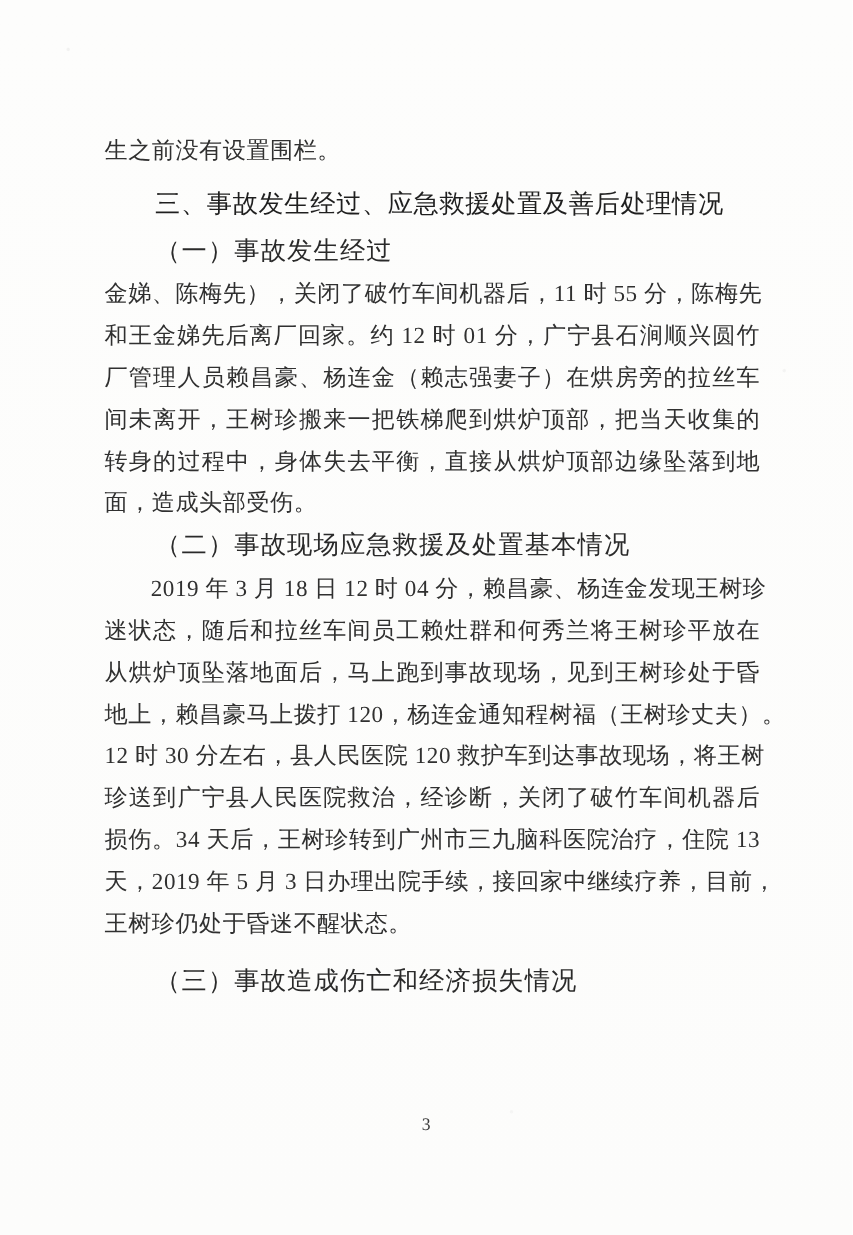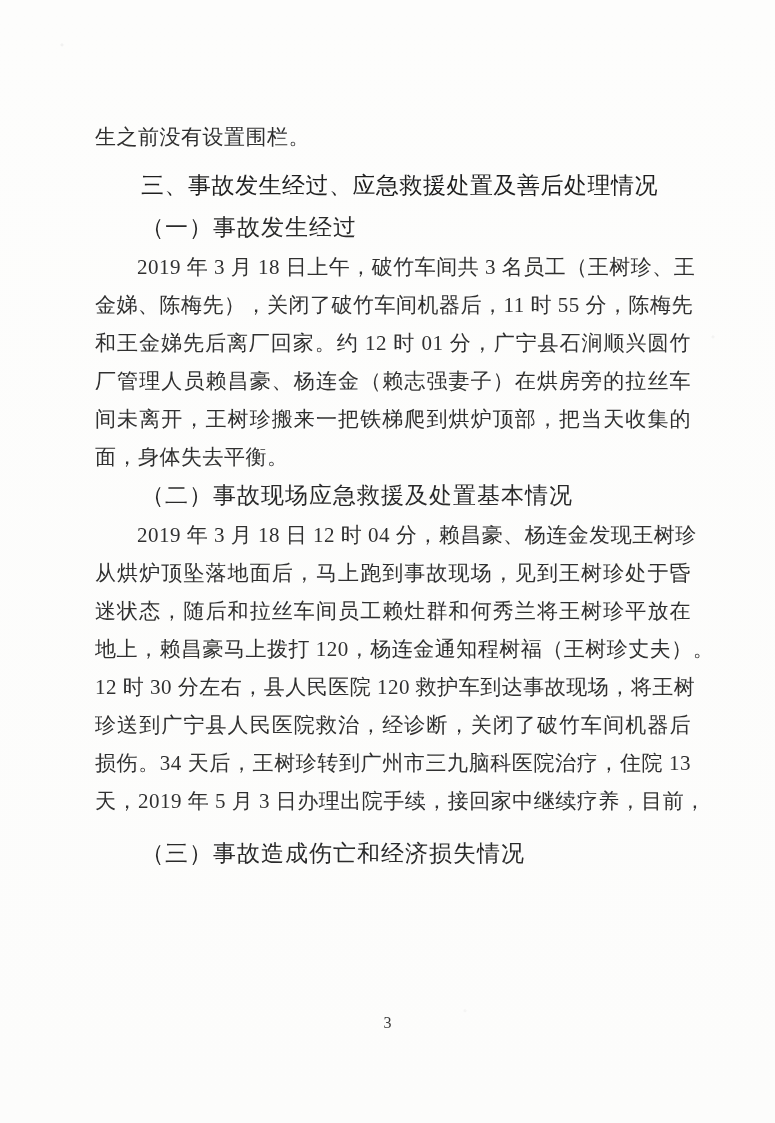--- a/index.html
+++ b/index.html
@@ -83,37 +83,38 @@
 <div class="scan-page">
   <div class="text-block">
 
     <div class="body-line short">生之前没有设置围栏。</div>
 
     <div class="gap-sm"></div>
     <div class="section-heading">三、事故发生经过、应急救援处置及善后处理情况</div>
 
     <div class="sub-heading">（一）事故发生经过</div>
 
-    <div class="body-line indent">2019 年 3 月 18 日上午，破竹车间共 3 名员工（王树珍、王</div>
     <div class="body-line">金娣、陈梅先），关闭了破竹车间机器后，11 时 55 分，陈梅先</div>
     <div class="body-line">和王金娣先后离厂回家。约 12 时 01 分，广宁县石涧顺兴圆竹</div>
     <div class="body-line">厂管理人员赖昌豪、杨连金（赖志强妻子）在烘房旁的拉丝车</div>
     <div class="body-line">间未离开，王树珍搬来一把铁梯爬到烘炉顶部，把当天收集的</div>
-    <div class="body-line short">面，身体失去平衡。</div>
+    <div class="body-line">转身的过程中，身体失去平衡，直接从烘炉顶部边缘坠落到地</div>
+    <div class="body-line short">面，造成头部受伤。</div>
 
     <div class="sub-heading">（二）事故现场应急救援及处置基本情况</div>
 
     <div class="body-line indent">2019 年 3 月 18 日 12 时 04 分，赖昌豪、杨连金发现王树珍</div>
+    <div class="body-line">迷状态，随后和拉丝车间员工赖灶群和何秀兰将王树珍平放在</div>
     <div class="body-line">从烘炉顶坠落地面后，马上跑到事故现场，见到王树珍处于昏</div>
-    <div class="body-line">迷状态，随后和拉丝车间员工赖灶群和何秀兰将王树珍平放在</div>
     <div class="body-line">地上，赖昌豪马上拨打 120，杨连金通知程树福（王树珍丈夫）。</div>
     <div class="body-line">12 时 30 分左右，县人民医院 120 救护车到达事故现场，将王树</div>
     <div class="body-line">珍送到广宁县人民医院救治，经诊断，关闭了破竹车间机器后</div>
     <div class="body-line">损伤。34 天后，王树珍转到广州市三九脑科医院治疗，住院 13</div>
     <div class="body-line">天，2019 年 5 月 3 日办理出院手续，接回家中继续疗养，目前，</div>
+    <div class="body-line short">王树珍仍处于昏迷不醒状态。</div>
 
     <div class="gap-md"></div>
     <div class="sub-heading">（三）事故造成伤亡和经济损失情况</div>
 
   </div>
 
   <div class="page-number">3</div>
 </div>
 
 </body></html>

